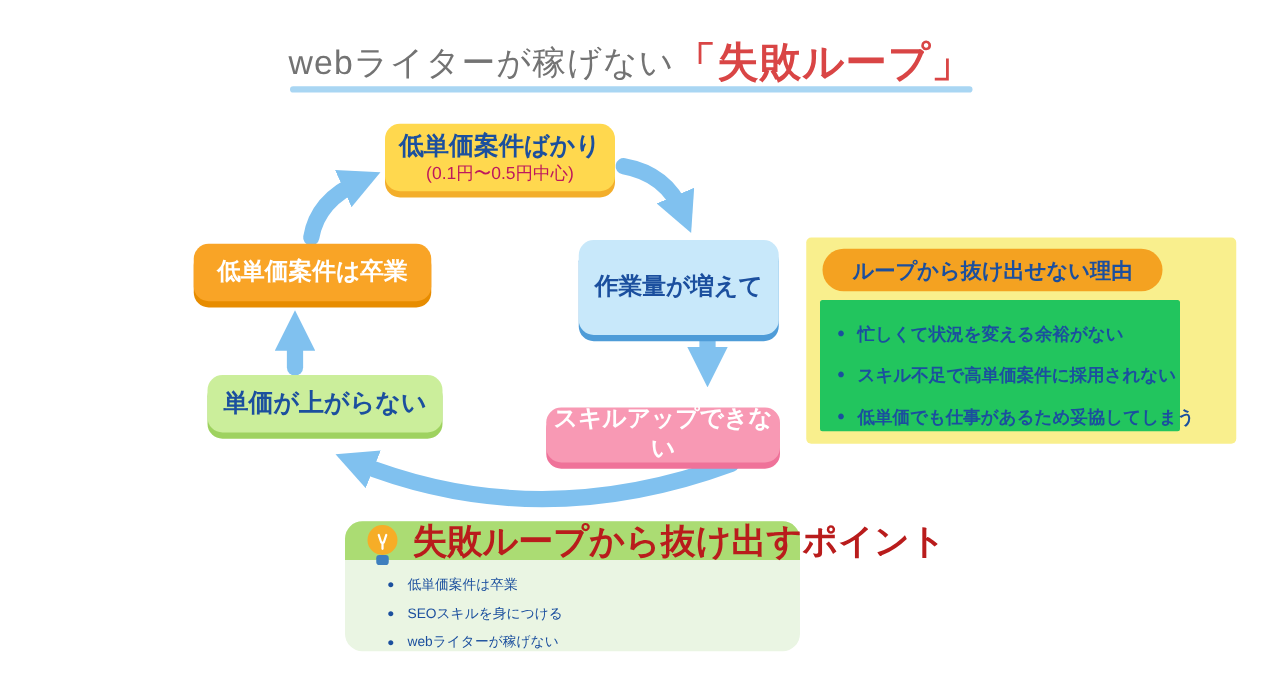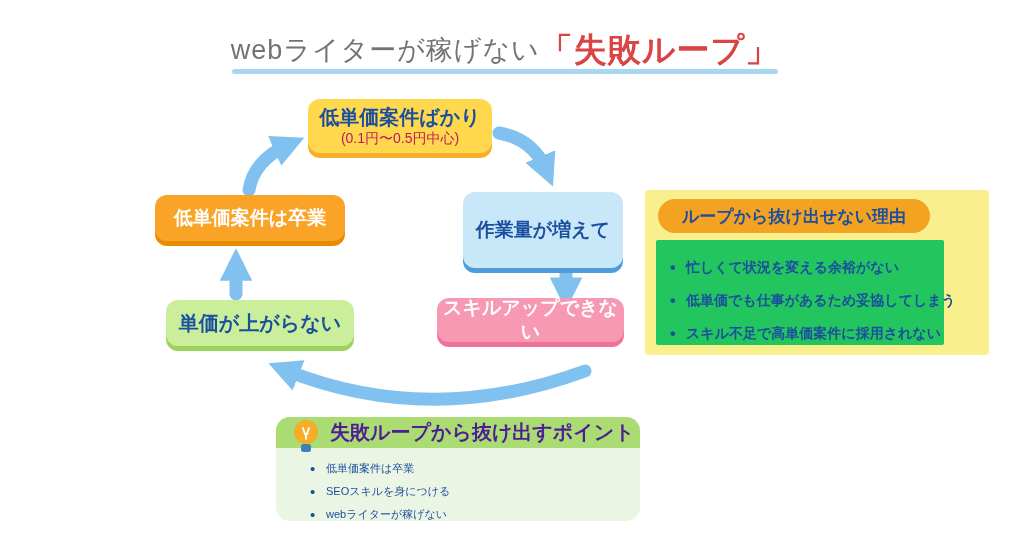--- a/index.html
+++ b/index.html
@@ -11,42 +11,42 @@
   .title-highlight{font-size:33px;font-weight:bold;color:#d94545;letter-spacing:1px;vertical-align:-2px;}
   .title-underline{position:absolute;left:232px;top:69px;width:546px;height:5px;border-radius:3px;background:#a9d6f3;}
 
   
   .cbox{position:absolute;border-radius:12px;display:flex;flex-direction:column;align-items:center;justify-content:center;text-align:center;line-height:1.25;}
   .box-top{left:308px;top:99px;width:184px;height:54px;background:#ffd84e;box-shadow:0 5px 0 #f3ae2b;}
   .box-top .main{font-size:20px;font-weight:bold;color:#1b4f9e;text-align:center;}
   .box-top .sub{font-size:14px;font-weight:normal;color:#be185d;}
   .box-right{left:463px;top:192px;width:160px;height:76px;background:#c8e8fa;box-shadow:0 5px 0 #4e9cd8;}
   .box-right .line{display:block;font-size:19px;font-weight:bold;color:#1b4f9e;}
-  .box-bottomright{left:437px;top:298px;width:187px;height:44px;background:#f899b4;box-shadow:0 5px 0 #ef7299;}
+  .box-bottomright{left:437px;top:326px;width:187px;height:44px;background:#f899b4;box-shadow:0 5px 0 #ef7299;}
   .box-bottomright .main{font-size:19px;font-weight:bold;color:#ffffff;}
   .box-leftbottom{left:166px;top:300px;width:188px;height:46px;background:#cbee9b;box-shadow:0 5px 0 #9ed25f;}
   .box-leftbottom .main{font-size:20px;font-weight:bold;color:#1b4f9e;}
   .box-lefttop{left:155px;top:195px;width:190px;height:46px;background:#f9a426;box-shadow:0 5px 0 #e78c00;}
   .box-lefttop .main{font-size:19px;font-weight:bold;color:#ffffff;}
 
   
   .arrows{position:absolute;left:0;top:0;width:1024px;height:538px;pointer-events:none;}
 
   
   .reasons-panel{position:absolute;left:645px;top:190px;width:344px;height:165px;background:#f9ef8d;border-radius:4px;}
   .reasons-header{position:absolute;left:13px;top:9px;width:272px;height:34px;background:#f4a221;border-radius:17px;display:flex;align-items:center;justify-content:center;font-size:17px;font-weight:bold;color:#1b4f9e;}
   .reasons-body{position:absolute;left:11px;top:50px;width:288px;height:105px;background:#22c55e;border-radius:2px;}
   .reasons-body ul{margin:0;padding:11px 0 0 10px;list-style:none;}
   .reasons-body li{position:relative;padding-left:20px;font-size:14px;font-weight:bold;color:#1b4f9e;line-height:33px;white-space:nowrap;}
   .reasons-body li::before{content:"•";position:absolute;left:4px;color:#1b4f9e;font-size:16px;}
 
   
   .points-panel{position:absolute;left:276px;top:417px;width:364px;height:104px;background:#eaf5e3;border-radius:14px;}
   .points-header{position:absolute;left:0;top:0;width:364px;height:31px;background:#abdc73;border-radius:14px 14px 0 0;display:flex;align-items:center;}
-  .points-title{margin-left:54px;font-size:20px;font-weight:bold;color:#4c1d95;white-space:nowrap;}
+  .points-title{margin-left:54px;font-size:28px;font-weight:bold;color:#b91c1c;white-space:nowrap;}
   .bulb{position:absolute;left:16px;top:2px;width:28px;height:36px;}
   .points-body ul{margin:0;padding:40px 0 0 30px;list-style:none;}
   .points-body li{position:relative;padding-left:20px;font-size:11px;font-weight:normal;color:#1b4f9e;line-height:23px;white-space:nowrap;}
   .points-body li::before{content:"•";position:absolute;left:4px;color:#1b4f9e;font-size:15px;}
 </style>
 </head>
 <body>
 
 <div class="canvas">
 
@@ -87,22 +87,22 @@
 
   <div class="cbox box-lefttop">
     <span class="main">低単価案件は卒業</span>
   </div>
 
   <div class="reasons-panel">
     <div class="reasons-header">ループから抜け出せない理由</div>
     <div class="reasons-body">
       <ul>
         <li>忙しくて状況を変える余裕がない</li>
+        <li>スキル不足で高単価案件に採用されない</li>
         <li>低単価でも仕事があるため妥協してしまう</li>
-        <li>スキル不足で高単価案件に採用されない</li>
       </ul>
     </div>
   </div>
 
   <div class="points-panel">
     <div class="points-header">
       <span class="points-title">失敗ループから抜け出すポイント</span>
     </div>
     <svg class="bulb" viewBox="0 0 28 36">
       <circle cx="14" cy="13" r="12" fill="#f6ad27"></circle>

